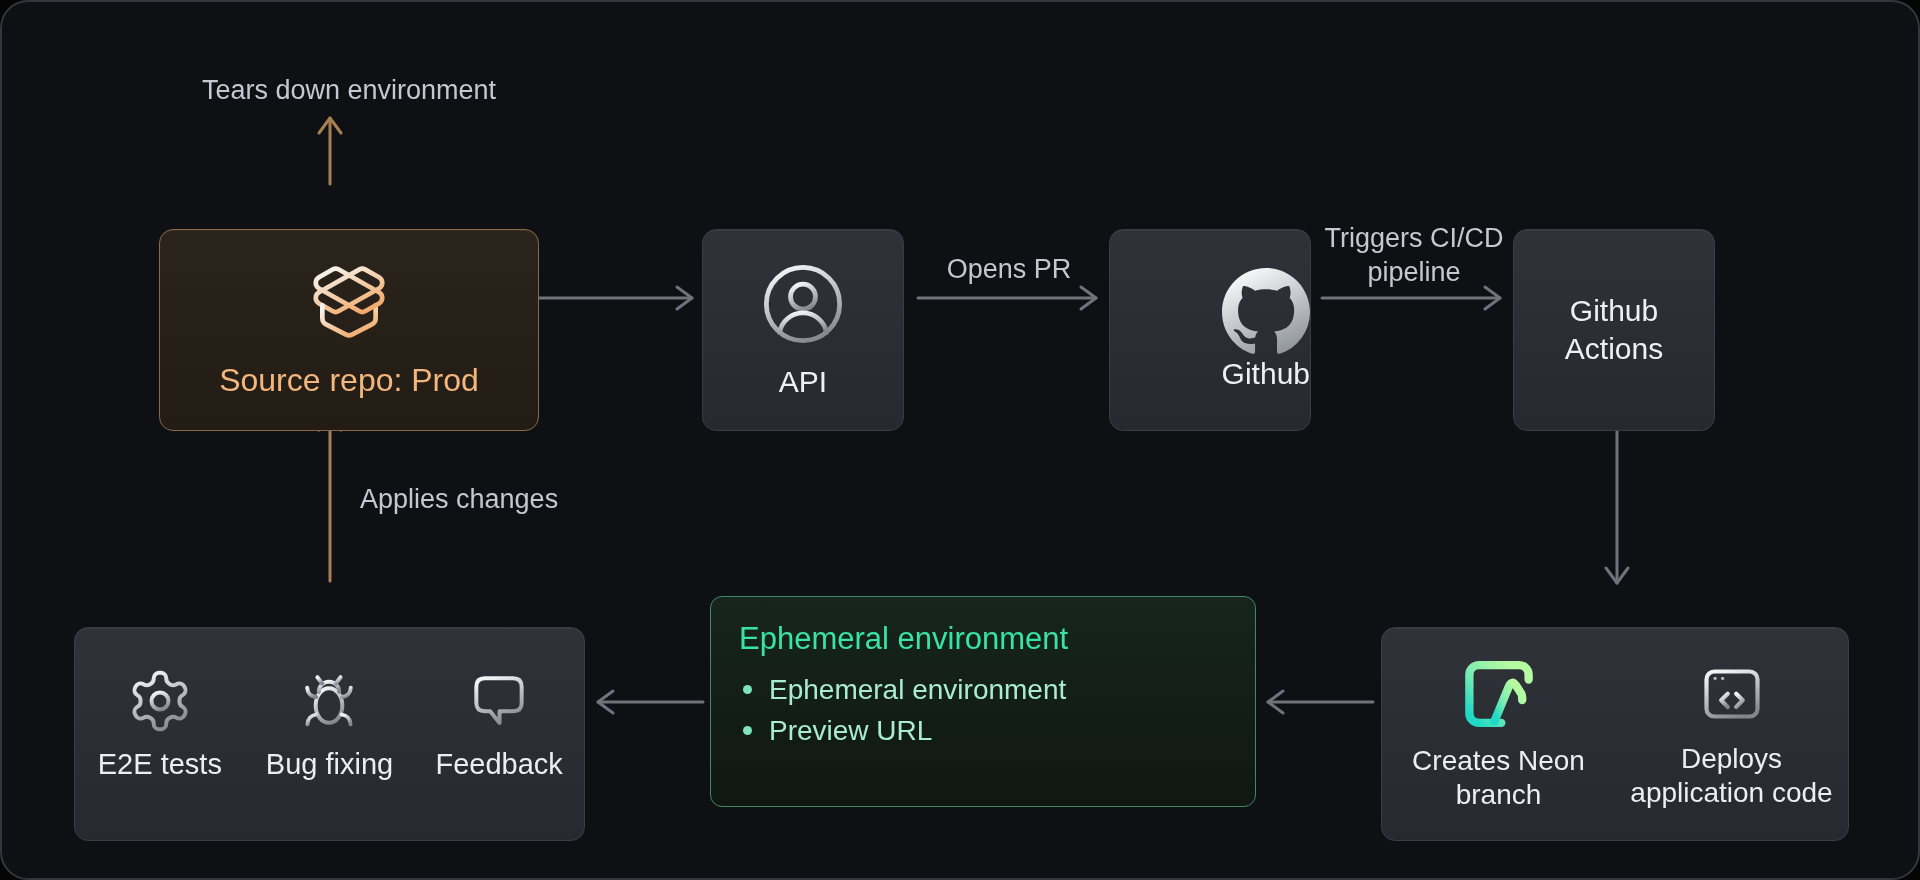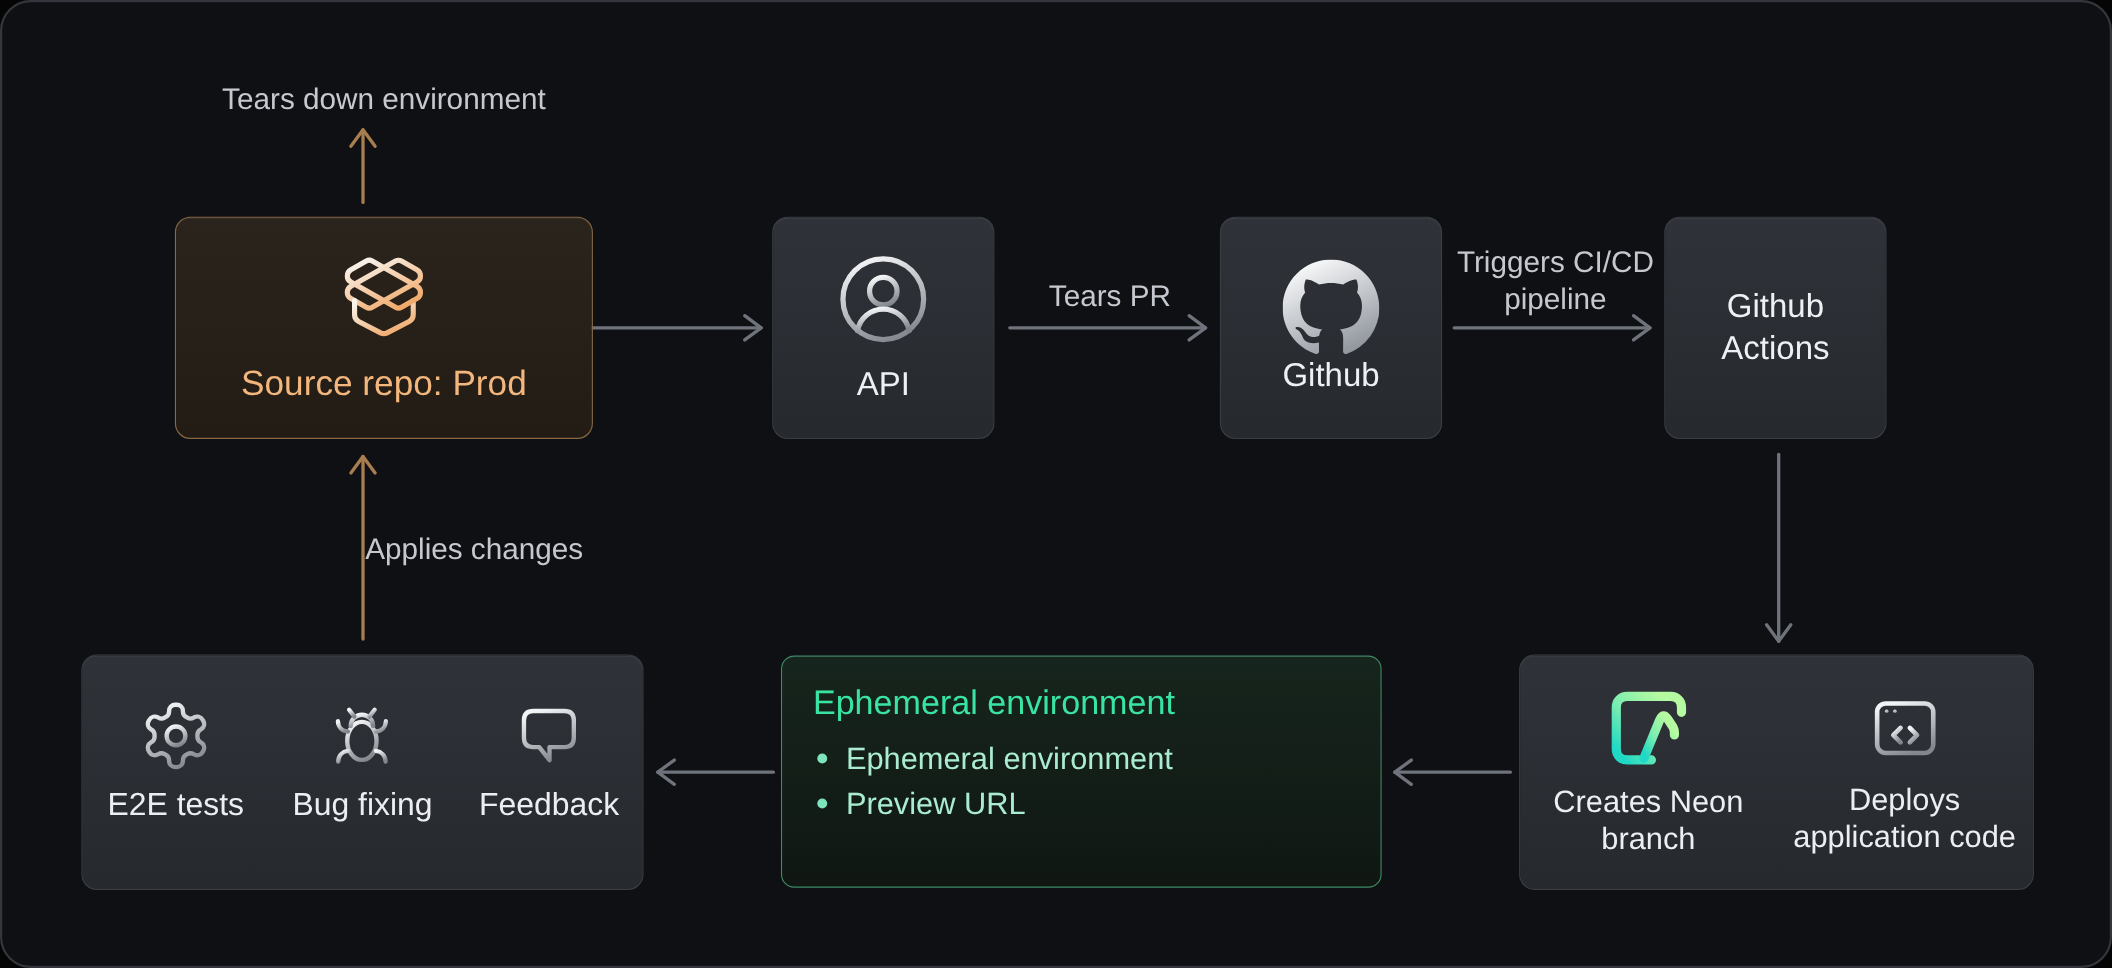--- a/index.html
+++ b/index.html
@@ -3,33 +3,33 @@
 <meta charset="utf-8">
 <style>
   html,body{margin:0;padding:0;background:#050505;}
   body{font-family:"Liberation Sans","DejaVu Sans",sans-serif;}
   #canvas{position:relative;width:1920px;height:880px;box-sizing:border-box;
     background:#0f1013;border:2px solid #33363c;border-radius:28px;overflow:hidden;}
 
   
   .node{position:absolute;box-sizing:border-box;border-radius:14px;
     background:linear-gradient(180deg,#2f3238 0%,#26292e 100%);
-    border:1px solid #3a3d43;box-shadow:inset 0 1px 0 rgba(255,255,255,.05);}
+    border:1px solid #3a3d43;box-shadow:inset 0 1px 0 rgba(255,255,255,.05);margin-top:32px;}
   .col{display:flex;flex-direction:column;align-items:center;justify-content:center;}
 
   .node-label{color:#eef0f3;font-size:30px;line-height:36px;text-align:center;}
 
   
   #source-repo{left:157px;top:195px;width:380px;height:202px;gap:20px;
     background:linear-gradient(180deg,#2b241c 0%,#221c15 100%);
     border:1.5px solid #8a6947;}
   #source-repo .node-label{color:#f3b67d;font-size:32px;}
 
   #api-node{left:700px;top:195px;width:202px;height:202px;gap:16px;}
-  #github-node{left:1107px;top:195px;width:202px;height:202px;}
+  #github-node{left:1107px;top:195px;width:202px;height:202px;align-items:flex-end;}
   #gh-actions-node{left:1511px;top:195px;width:202px;height:202px;}
   #gh-actions-node .node-label{width:170px;line-height:38px;}
 
   
   #qa-node{left:72px;top:593px;width:511px;height:214px;display:grid;
     grid-template-columns:1fr 1fr 1fr;align-items:center;padding-bottom:20px;}
   #ci-node{left:1379px;top:593px;width:468px;height:214px;display:grid;
     grid-template-columns:1fr 1fr;align-items:center;}
   .mini-item{display:flex;flex-direction:column;align-items:center;gap:12px;}
   .mini-label{color:#eceef1;font-size:29px;line-height:34px;text-align:center;}
@@ -45,21 +45,21 @@
   #ephemeral-list li{display:flex;align-items:center;gap:17px;height:41px;
     color:#aaecd2;font-size:28px;}
   .dot{width:9px;height:9px;border-radius:50%;background:#7de4bb;flex:0 0 auto;}
 
   
   .edge-label{position:absolute;color:#c5c8ce;font-size:27px;line-height:34px;
     transform:translate(-50%,-50%);white-space:nowrap;}
   #lbl-tears{left:347px;top:88px;}
   #lbl-opens{left:1007px;top:267px;}
   #lbl-triggers{left:1412px;top:253px;white-space:normal;width:220px;text-align:center;}
-  #lbl-applies{left:330px;top:497px;transform:translateY(-50%);}
+  #lbl-applies{left:358px;top:497px;transform:translateY(-50%);}
 
   #arrow-layer{position:absolute;left:0;top:0;pointer-events:none;}
   svg.icon{display:block;}
 </style>
 </head>
 <body>
 
 <div id="canvas">
 
   <svg id="arrow-layer" width="1920" height="880" viewBox="0 0 1920 880">
@@ -79,21 +79,21 @@
       <line x1="1371" y1="700" x2="1266" y2="700" marker-end="url(#mg)"></line>
       <line x1="701" y1="700" x2="596" y2="700" marker-end="url(#mg)"></line>
     </g>
     <g stroke="#a87d50" stroke-width="3" stroke-linecap="round">
       <line x1="328" y1="182" x2="328" y2="116" marker-end="url(#mo)"></line>
       <line x1="328" y1="579" x2="328" y2="413" marker-end="url(#mo)"></line>
     </g>
   </svg>
 
   <div class="edge-label" id="lbl-tears">Tears down environment</div>
-  <div class="edge-label" id="lbl-opens">Tears PR</div>
+  <div class="edge-label" id="lbl-opens">Opens PR</div>
   <div class="edge-label" id="lbl-triggers">Triggers CI/CD pipeline</div>
   <div class="edge-label" id="lbl-applies">Applies changes</div>
 
   <div class="node col" id="source-repo">
     <span>
       <svg class="icon" width="80" height="80" viewBox="0 0 24 24" fill="none" stroke="url(#grad-pkg)" stroke-width="1.4" stroke-linecap="round" stroke-linejoin="round">
         <defs>
           <linearGradient id="grad-pkg" x1="0.2" y1="0" x2="0.85" y2="1">
             <stop offset="0" stop-color="#f8f3ec"></stop>
               <stop offset="1" stop-color="#f0a562"></stop>

